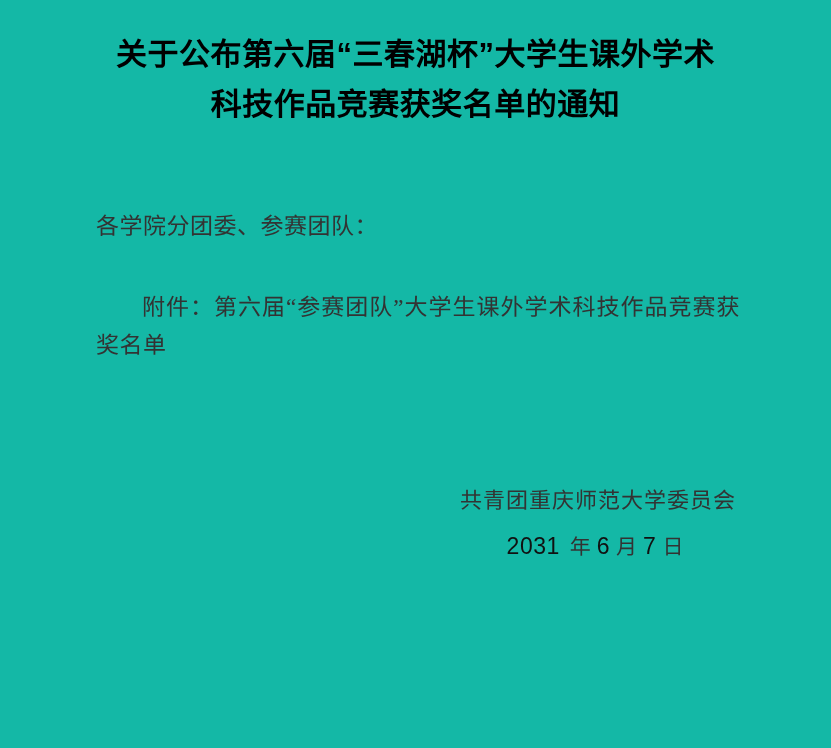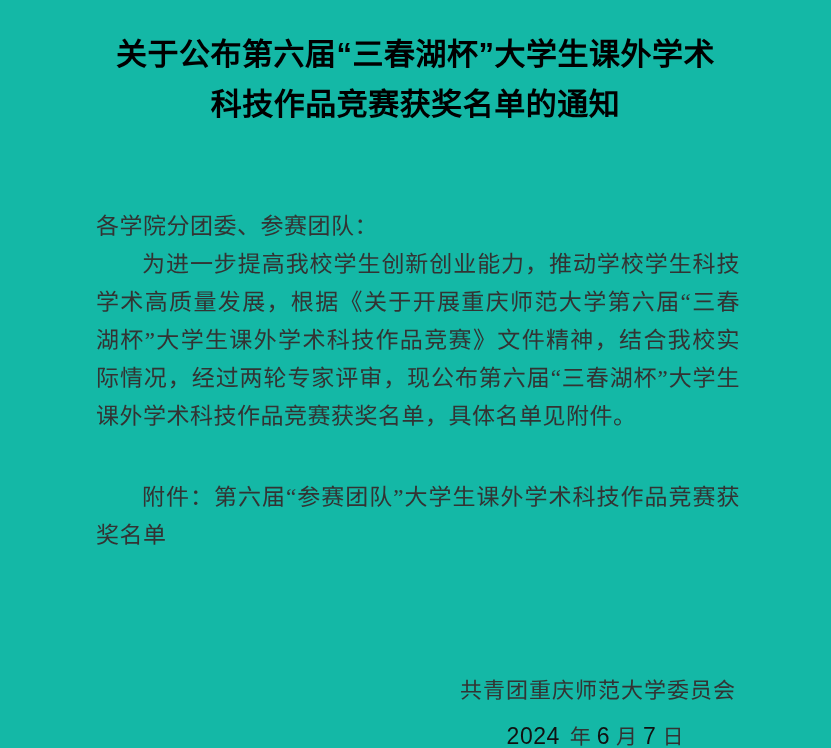--- a/index.html
+++ b/index.html
@@ -97,26 +97,25 @@
 
   <div class="doc-title">
     <div>关于公布第六届“三春湖杯”大学生课外学术</div>
     <div>科技作品竞赛获奖名单的通知</div>
   </div>
 
   <div class="content">
 
     <div class="salutation">各学院分团委、参赛团队：</div>
 
-    <p class="body-para">为进一步提高我校学生创新创业能力，推动学校学生科技学术高质量发展，根据《关于开展重庆师范大学第六届“三春湖杯”大学生课外学术科技作品竞赛》文件精神，结合我校实际情况，经过两轮专家评审，现公布第六届“三春湖杯”大学生课外学术科技作品竞赛获奖名单，具体名单见附件。</p>
 
     <p class="attachment-para">附件：第六届“参赛团队”大学生课外学术科技作品竞赛获奖名单</p>
 
     <div class="sign-block">
       <div class="signature">共青团重庆师范大学委员会</div>
       <div class="date-line">
-        <span class="date-num">2024</span><span class="date-unit first">年</span><span class="date-num">6</span><span class="date-unit">月</span><span class="date-num">7</span><span class="date-unit">日</span>
+        <span class="date-num">2031</span><span class="date-unit first">年</span><span class="date-num">6</span><span class="date-unit">月</span><span class="date-num">7</span><span class="date-unit">日</span>
       </div>
     </div>
 
   </div>
 
 </div>
 
 </body></html>

